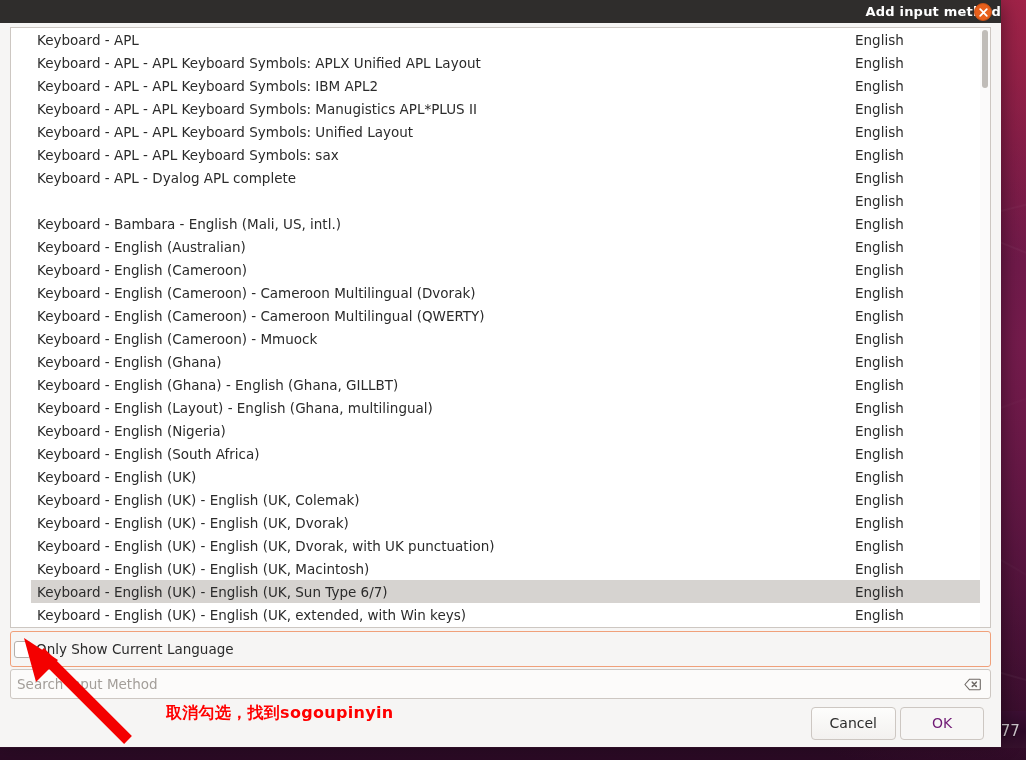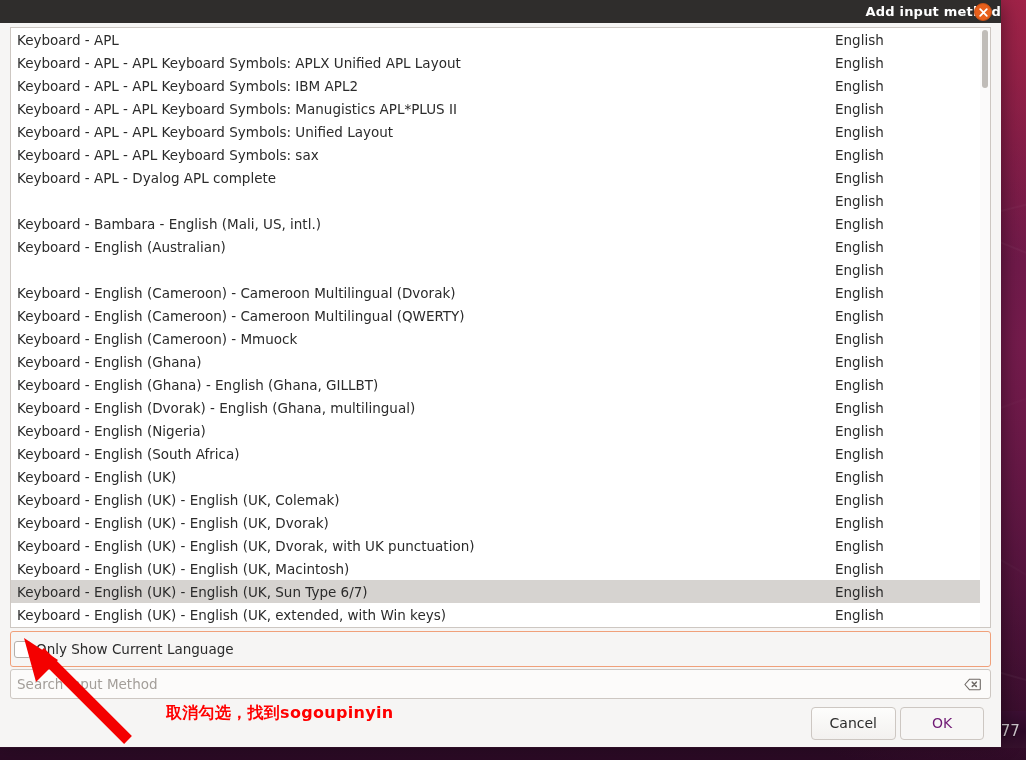--- a/index.html
+++ b/index.html
@@ -108,20 +108,21 @@
     height: 601px;
     background: #ffffff;
     border: 1px solid #cdc7c2;
     overflow: hidden;
     flex: 0 0 auto;
   }
   #im-list {
     position: absolute;
     inset: 0;
     overflow: hidden;
+    margin-left: 20px;
   }
   .im-row {
     position: relative;
     height: 23px;
     display: flex;
     align-items: center;
     font-size: 13.5px;
     color: #2b2b2b;
     cursor: default;
     padding: 0 0 0 6px;
@@ -322,20 +323,21 @@
           </div>
           <div class="im-row">
             <span class="im-name">Keyboard - Bambara - English (Mali, US, intl.)</span>
             <span class="im-lang">English</span>
           </div>
           <div class="im-row">
             <span class="im-name">Keyboard - English (Australian)</span>
             <span class="im-lang">English</span>
           </div>
           <div class="im-row">
+            <span class="im-name">Keyboard - English (Cameroon)</span>
             <span class="im-lang">English</span>
           </div>
           <div class="im-row">
             <span class="im-name">Keyboard - English (Cameroon) - Cameroon Multilingual (Dvorak)</span>
             <span class="im-lang">English</span>
           </div>
           <div class="im-row">
             <span class="im-name">Keyboard - English (Cameroon) - Cameroon Multilingual (QWERTY)</span>
             <span class="im-lang">English</span>
           </div>
@@ -345,21 +347,21 @@
           </div>
           <div class="im-row">
             <span class="im-name">Keyboard - English (Ghana)</span>
             <span class="im-lang">English</span>
           </div>
           <div class="im-row">
             <span class="im-name">Keyboard - English (Ghana) - English (Ghana, GILLBT)</span>
             <span class="im-lang">English</span>
           </div>
           <div class="im-row">
-            <span class="im-name">Keyboard - English (Dvorak) - English (Ghana, multilingual)</span>
+            <span class="im-name">Keyboard - English (Layout) - English (Ghana, multilingual)</span>
             <span class="im-lang">English</span>
           </div>
           <div class="im-row">
             <span class="im-name">Keyboard - English (Nigeria)</span>
             <span class="im-lang">English</span>
           </div>
           <div class="im-row">
             <span class="im-name">Keyboard - English (South Africa)</span>
             <span class="im-lang">English</span>
           </div>

